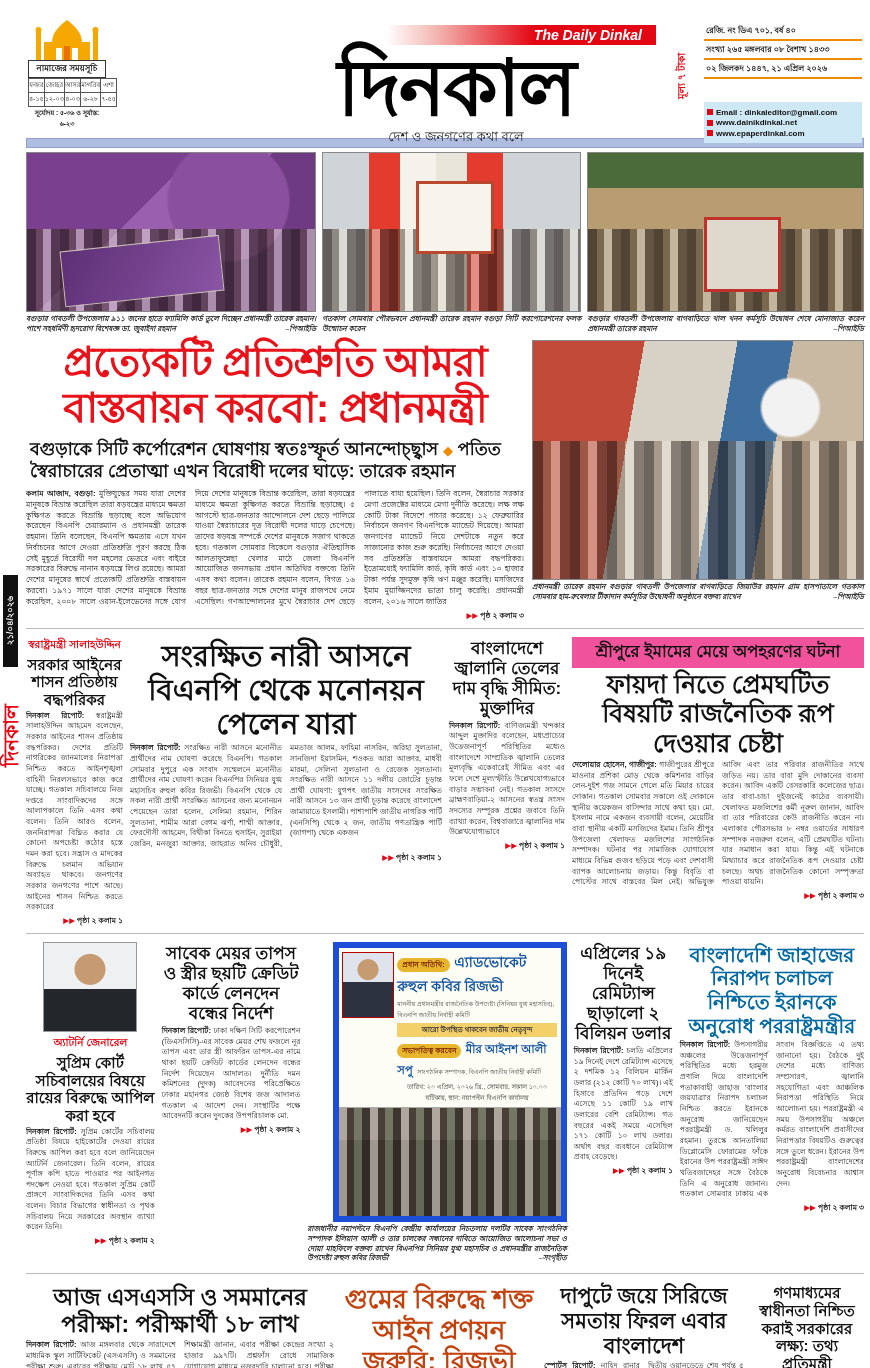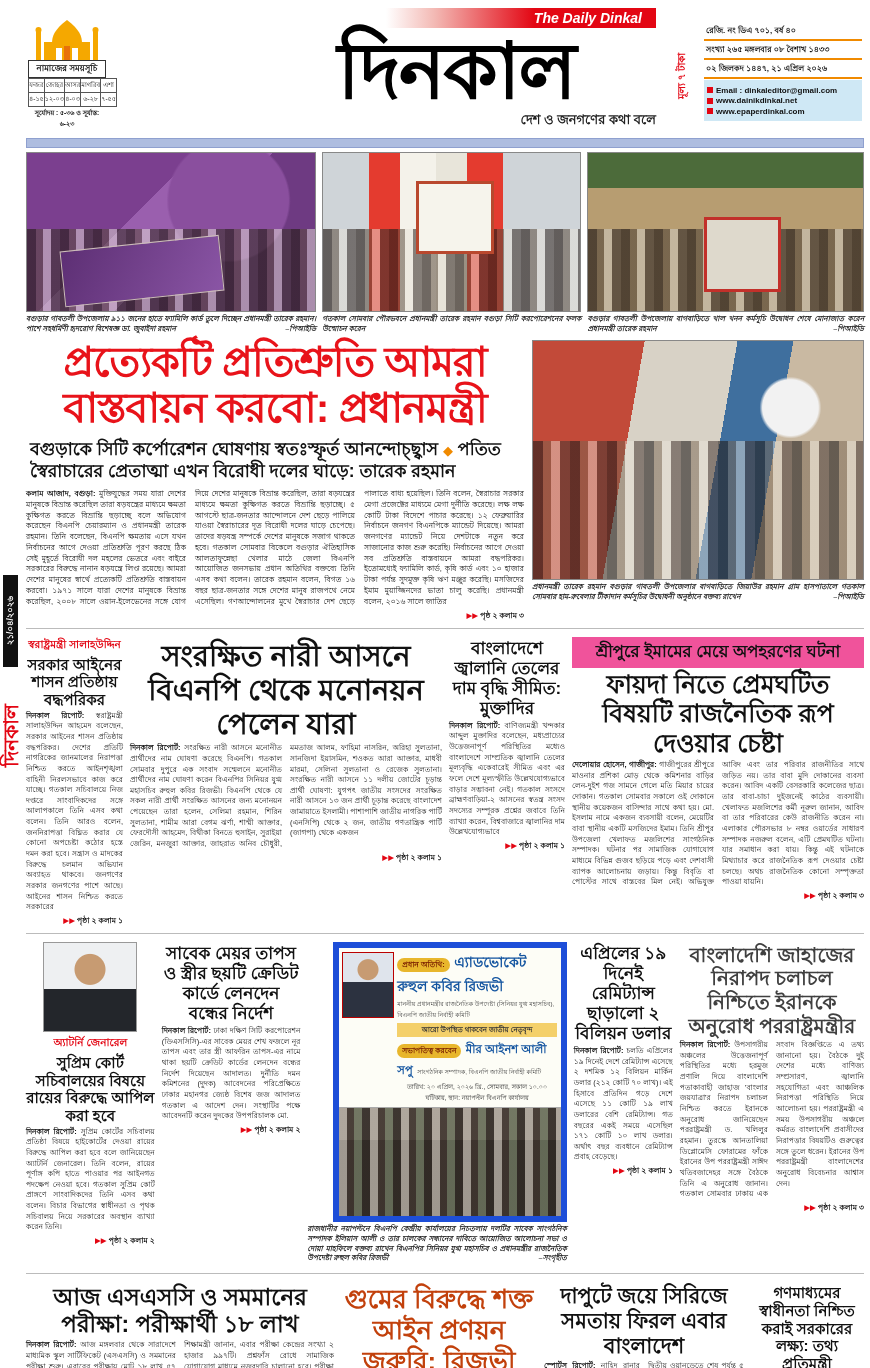--- a/index.html
+++ b/index.html
@@ -6,28 +6,28 @@
   body{width:870px;height:1368px;position:relative;font-family:"Liberation Sans","DejaVu Sans",sans-serif;color:#111;overflow:hidden;}
   .page{position:absolute;left:26px;top:8px;width:838px;}
   
   .mast{position:relative;height:128px;}
   .prayer{position:absolute;left:2px;top:8px;width:78px;font-size:7px;text-align:center;}
   .mosque{height:44px;display:flex;align-items:flex-end;justify-content:center;}
   .prayer-title{border:1px solid #333;font-weight:bold;font-size:8.5px;padding:1px 0;}
   .ptable{width:100%;border-collapse:collapse;font-size:6.5px;}
   .ptable td{border:1px solid #555;padding:1px 0;}
   .psun{font-size:6.4px;font-weight:bold;margin-top:1px;}
-  .logo-wrap{position:absolute;left:230px;top:0;width:400px;text-align:center;}
+  .logo-wrap{position:absolute;left:230px;top:17px;width:400px;text-align:center;}
   .brand-band{margin-left:130px;height:20px;background:linear-gradient(90deg,#fff 0%,#f3b9b4 18%,#e30613 55%);color:#fff;font-weight:bold;font-style:italic;font-size:14px;line-height:20px;text-align:right;padding-right:14px;}
   .biglogo{font-size:78px;font-weight:800;line-height:86px;letter-spacing:-2px;color:#000;}
-  .tagline{font-size:13px;font-weight:bold;color:#222;margin-top:-4px;text-align:right;}
+  .tagline{font-size:13px;font-weight:normal;color:#222;margin-top:-4px;}
   .price-vert{position:absolute;left:648px;top:18px;width:16px;height:100px;color:#e30613;font-weight:bold;font-size:10px;writing-mode:vertical-rl;transform:rotate(180deg);text-align:center;}
   .meta{position:absolute;left:678px;top:14px;width:158px;font-size:8px;font-weight:bold;}
   .meta .m-line{border-bottom:2px solid #f08a00;padding:2px 0 2px 2px;white-space:nowrap;}
-  .contact-box{margin-top:1px;background:#cfe8f5;padding:4px 3px;font-size:8px;font-weight:bold;}
+  .contact-box{margin-top:23px;background:#cfe8f5;padding:4px 3px;font-size:8px;font-weight:bold;}
   .contact-box .c-line{display:flex;align-items:center;gap:3px;margin:1.5px 0;}
   .sq{width:6px;height:6px;background:#e30613;display:inline-block;flex:0 0 auto;}
   .toprule{height:8px;background:#aebde0;border:1px solid #8fa0cf;margin:2px 0 4px;}
   
   .ph{position:relative;border:1px solid #888;}
   .photorow{display:flex;gap:6px;}
   .photorow .cell{display:flex;flex-direction:column;}
   .cap{font-size:7.3px;font-style:italic;font-weight:bold;color:#222;line-height:1.35;margin:2px 0 4px;text-align:justify;}
   .credit{float:right;font-style:italic;}
   .p1{height:158px;background:radial-gradient(circle at 70% 30%,#8a4f9e 0 26%,transparent 27%),linear-gradient(135deg,#7b3f8f 0 38%,#9a5fae 38% 55%,#6e3a82 55%),linear-gradient(#555,#333);}
@@ -53,21 +53,21 @@
   
   .band{display:flex;gap:7px;margin-top:8px;}
   .st h3{margin:2px 0;font-weight:800;line-height:1.18;text-align:center;}
   .st .bd{font-size:7.5px;line-height:1.42;text-align:justify;}
   .cols2{column-count:2;column-gap:8px;}
   .kick-red{color:#e30613;font-weight:800;font-size:10.5px;text-align:center;}
   .kick-pink{background:#f0539b;color:#111;font-weight:800;font-size:16.5px;text-align:center;padding:2px 0;margin-bottom:2px;}
   .hl-black-lg{font-size:29px;}
   .hl-black-md{font-size:17px;}
   .hl-black-sm{font-size:15px;}
-  .hl-cyan{color:#404040;font-size:20px;}
+  .hl-cyan{color:#0369a1;font-size:20px;}
   .hl-magenta{color:#c2410c;font-size:26px;}
   .portrait{height:88px;width:92px;margin:0 auto;background:radial-gradient(circle at 50% 30%,#c79b72 0 15px,transparent 16px),linear-gradient(180deg,#eef0f2 0 52%,#23262b 52%);border:1px solid #999;}
   
   .poster{border:6px solid #1d4ed8;margin-left:26px;}
   .banner{background:#fdfdf6;border-bottom:1px solid #aaa;padding:3px 4px 3px 58px;position:relative;min-height:70px;}
   .banner .face{position:absolute;left:3px;top:4px;width:50px;height:64px;background:radial-gradient(circle at 50% 26%,#c79b72 0 10px,transparent 11px),linear-gradient(180deg,#dfe4ec 0 45%,#2c3240 45%);border:1px solid #b00;}
   .pill{display:inline-block;background:#e8b62c;color:#7a1f00;font-weight:800;font-size:7.5px;border-radius:7px;padding:1px 5px;}
   .bn-name{color:#1455a0;font-weight:800;font-size:14px;}
   .bn-sub{font-size:6.2px;color:#444;}
   .bn-strip{background:#f4d06a;font-size:7px;font-weight:800;text-align:center;margin:2px 0;padding:1px 0;color:#333;}

